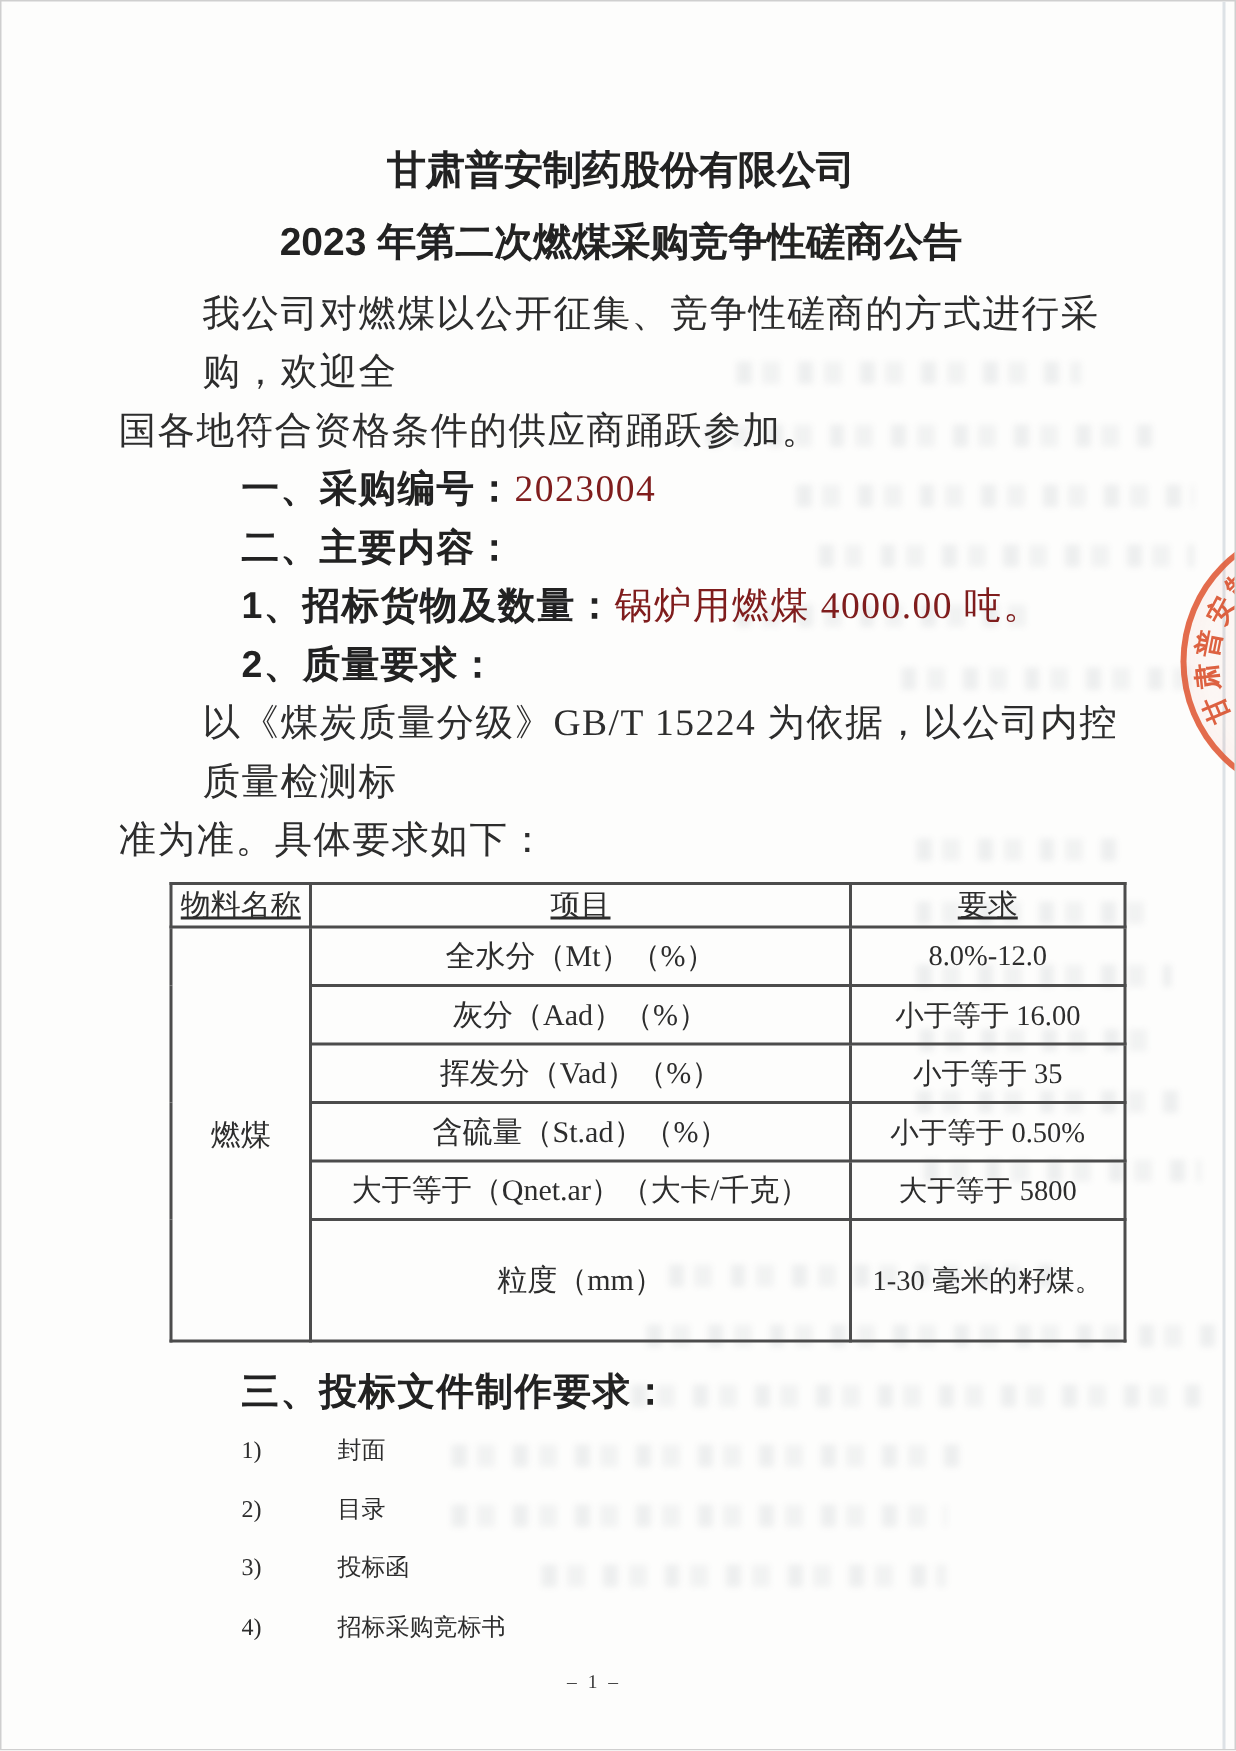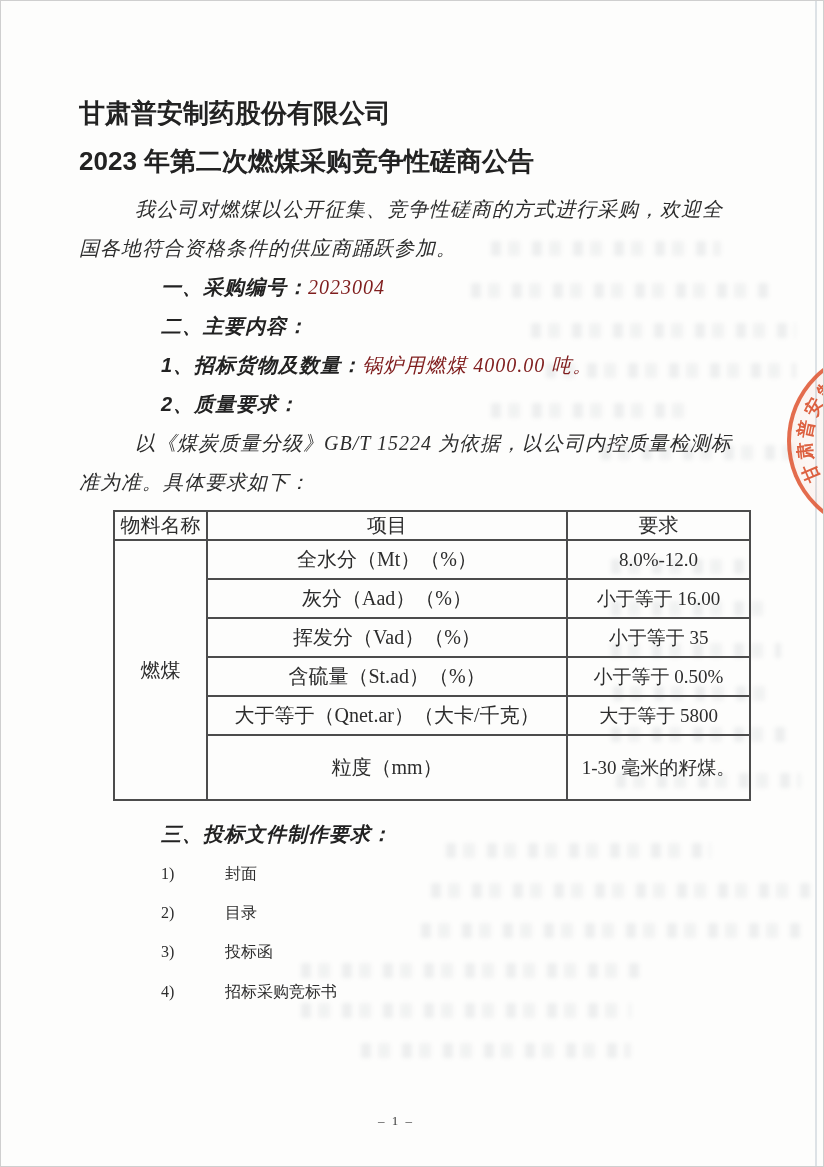--- a/index.html
+++ b/index.html
@@ -35,34 +35,34 @@
       rgba(140,150,158,0.0) 29px, rgba(140,150,158,0.0) 41px);
     filter: blur(2px);
     opacity: 0.45;
   }
   .content {
     position: absolute;
     left: 78px; top: 96px;
     width: 670px;
   }
   .doc-title, .doc-subtitle {
+    text-align: center;
     font-family: "Liberation Sans", "DejaVu Sans", sans-serif;
     font-weight: bold;
     font-size: 26px;
     color: #222;
     line-height: 32px;
     margin: 0;
   }
   .doc-subtitle { margin-top: 16px; }
   .body-text {
-    font-size: 20px;
+    font-size: 25px;
     line-height: 39px;
     margin: 0;
     letter-spacing: 1px;
-    font-style: italic;
   }
   .intro-block { margin-top: 13px; }
   .line { display: block; }
   .indent-first { padding-left: 56px; }
   .heading {
     font-family: "Liberation Sans", "DejaVu Sans", sans-serif;
     font-weight: bold;
     color: #222;
   }
   .h-indent { padding-left: 82px; }
@@ -83,22 +83,22 @@
   table.quality col.c3 { width: 183px; }
   table.quality th, table.quality td {
     border: 2px solid #4c4c4c;
     text-align: center;
     vertical-align: middle;
     font-weight: normal;
     padding: 0 4px;
     color: #2d2d2d;
   }
   table.quality tr { height: 39px; }
-  table.quality tr.hdr { height: 26px; }
-  table.quality tr.tall { height: 65px; }
+  table.quality tr.hdr { height: 26px; text-decoration: underline; }
+  table.quality tr.tall { height: 81px; }
   .req-cell { font-family: Liberation Serif, serif; font-size: 19px; }
   .section3 { margin-top: 14px; }
   .bid-list { margin: 0; }
   .bid-item { font-size: 16px; line-height: 39.2px; margin: 0; padding-left: 82px; }
   .bid-num { display: inline-block; width: 64px; }
   .page-number {
     position: absolute;
     left: 0; top: 1112px;
     width: 790px;
     text-align: center;

